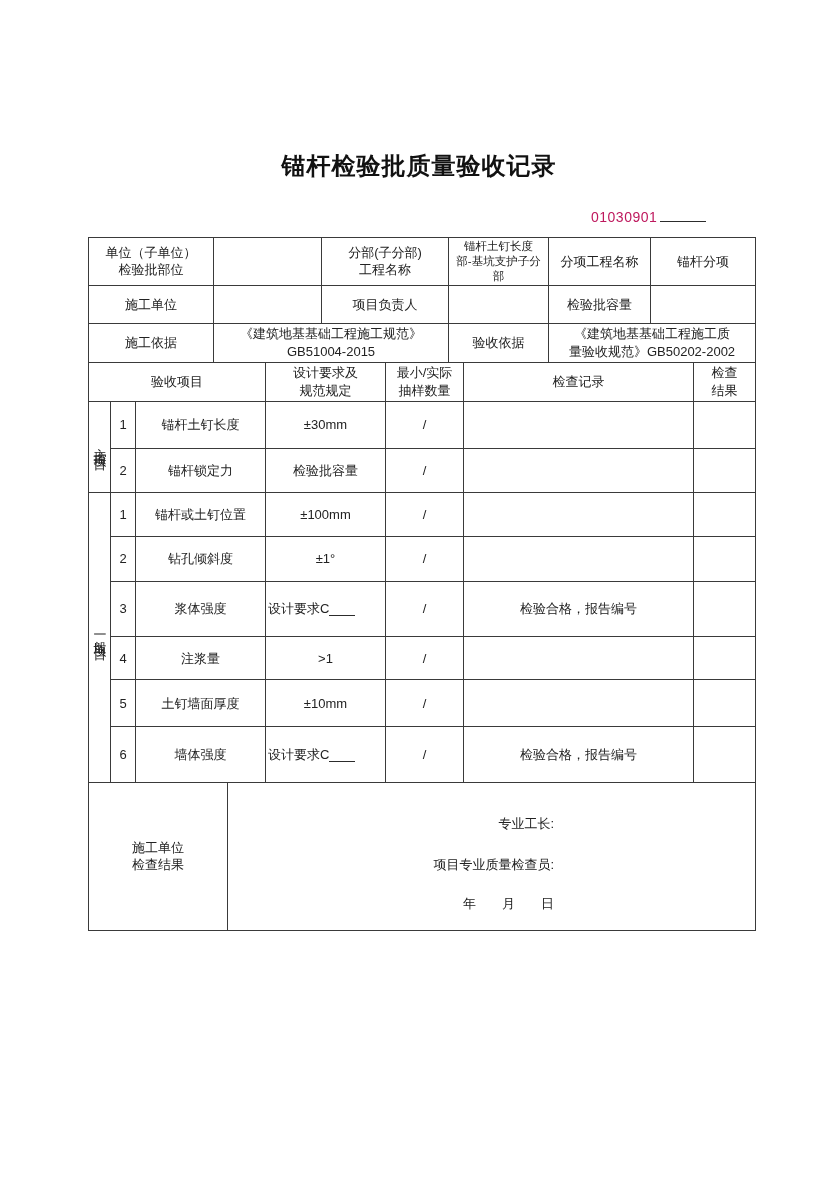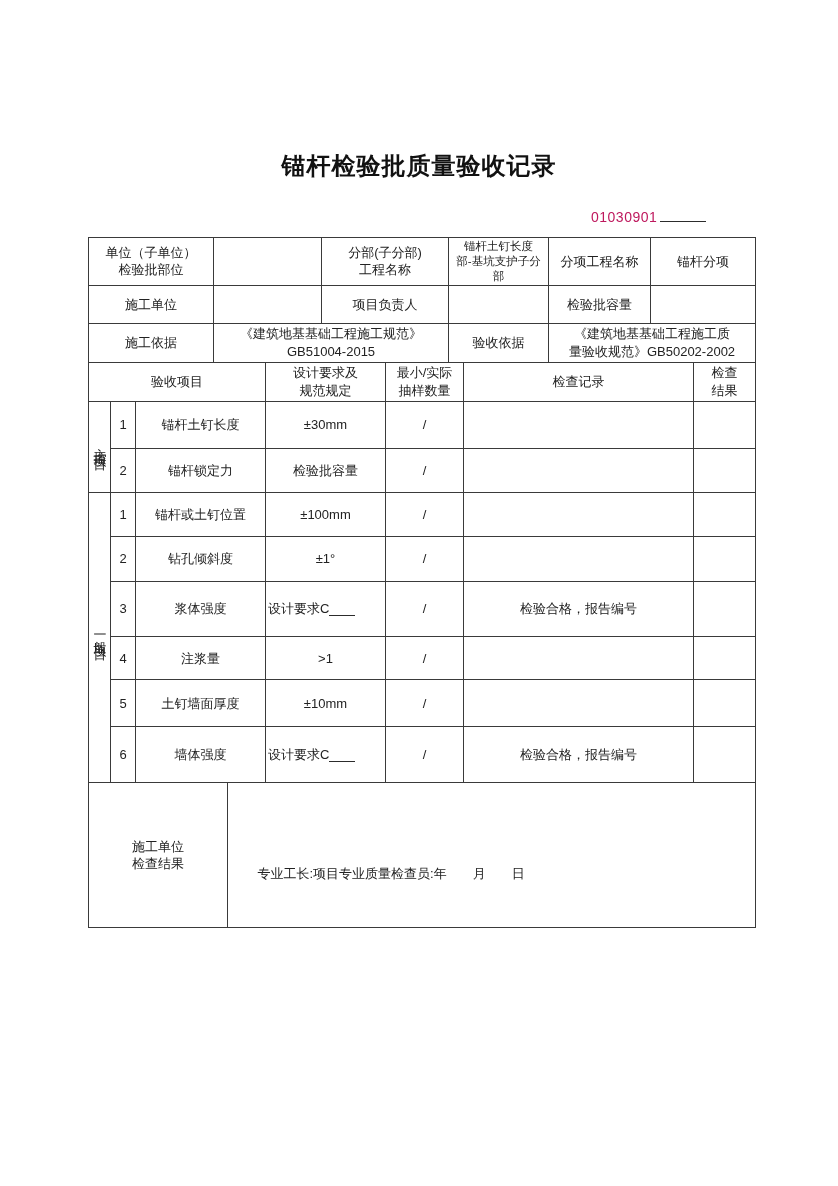--- a/index.html
+++ b/index.html
@@ -84,22 +84,21 @@
     align-self: flex-end;
     width: 26px;
     height: 0;
     border-bottom: 1px solid #2c2c2c;
     margin: 9px 12px 2px 0;
   }
 
   td.sig-content { vertical-align: middle; padding: 0; }
   .sig-lines {
     display: flex;
-    flex-direction: row;
-    justify-content: center;
+    flex-direction: column;
     align-items: flex-end;
     height: 100%;
     padding-right: 201px;
     box-sizing: border-box;
   }
   .sig-line { white-space: pre; text-align: right; }
   .sig-gap-lg { margin-top: 24px; }
   .sig-gap-md { margin-top: 21px; }
   .sig-pad-top { padding-top: 14px; }
 </style>

